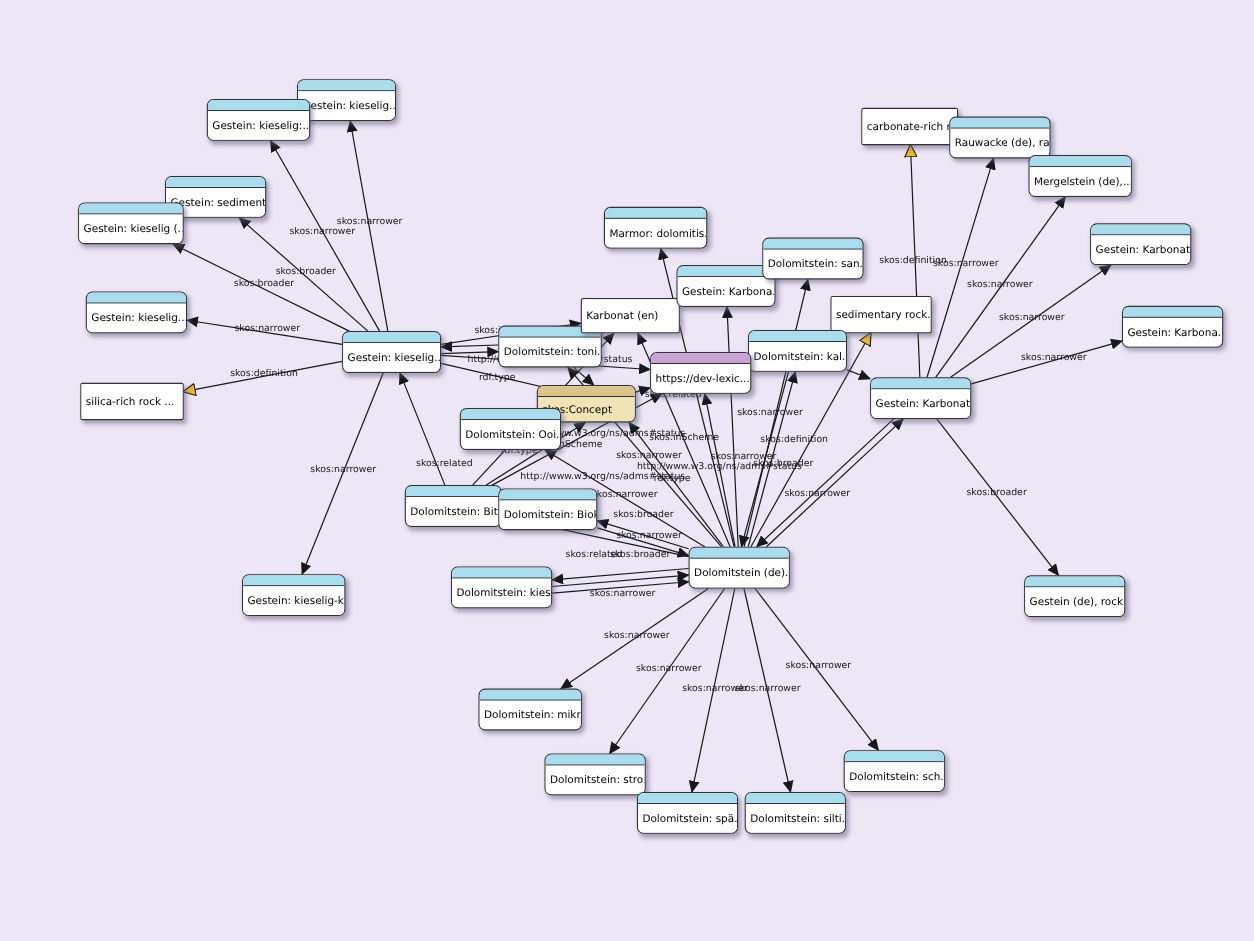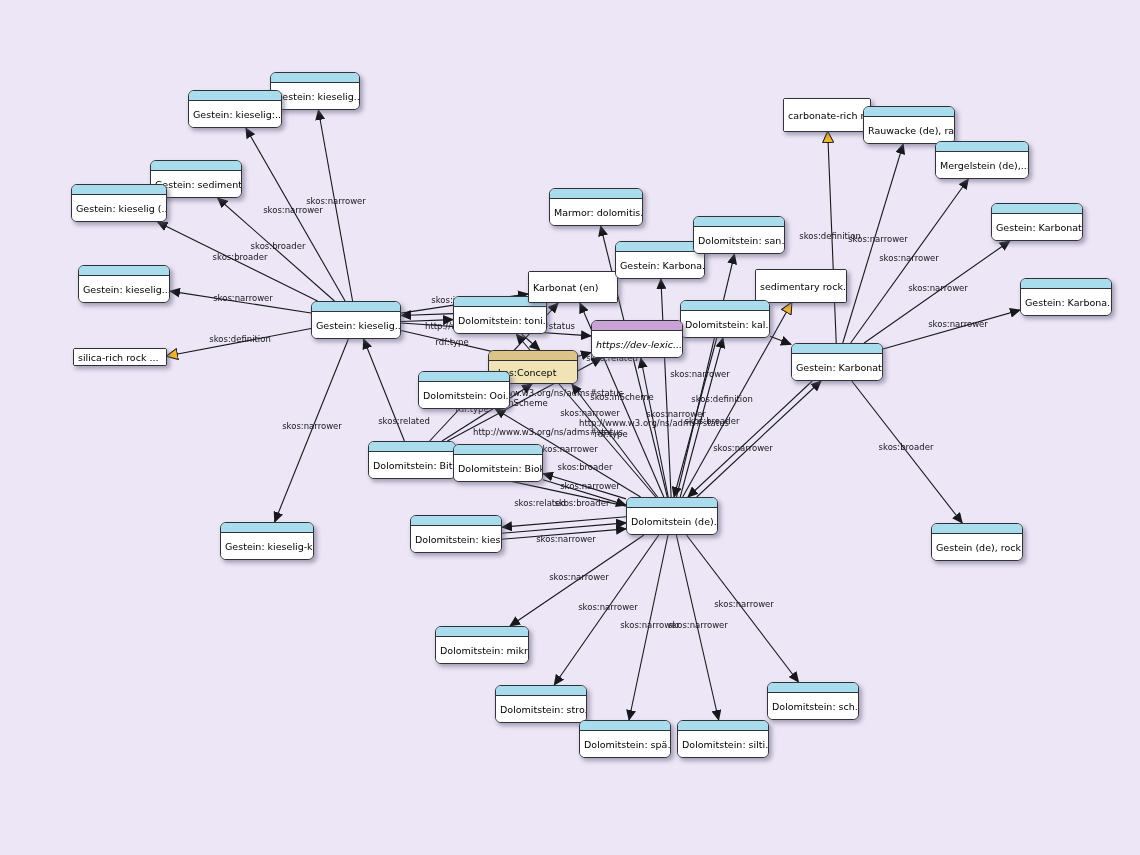--- a/index.html
+++ b/index.html
@@ -160,21 +160,21 @@
         <div class="lbl">Gestein: sediment..</div>
       </div>
       <div class="node concept" style="left: 71px; top: 184px; width: 96px; height: 38px;">
         <div class="hdr"></div>
         <div class="lbl">Gestein: kieselig (...</div>
       </div>
       <div class="node concept" style="left: 78px; top: 265px; width: 92px; height: 38px;">
         <div class="hdr"></div>
         <div class="lbl">Gestein: kieselig...</div>
       </div>
-      <div class="node plain" style="left: 73px; top: 348px; width: 94px; height: 18px; text-align: right;">
+      <div class="node plain" style="left: 73px; top: 348px; width: 94px; height: 34px; text-align: right;">
         <div class="lbl">silica-rich rock ...</div>
       </div>
       <div class="node concept" style="left: 311px; top: 301px; width: 90px; height: 38px;">
         <div class="hdr"></div>
         <div class="lbl">Gestein: kieselig...</div>
       </div>
       <div class="node concept" style="left: 220px; top: 522px; width: 94px; height: 38px;">
         <div class="hdr"></div>
         <div class="lbl">Gestein: kieselig-k...</div>
       </div>
@@ -216,21 +216,21 @@
         <div class="hdr"></div>
         <div class="lbl">Gestein: Karbona...</div>
       </div>
       <div class="node plain" style="left: 755px; top: 269px; width: 92px; height: 34px;">
         <div class="lbl">sedimentary rock...</div>
       </div>
       <div class="node concept" style="left: 680px; top: 300px; width: 90px; height: 38px;">
         <div class="hdr"></div>
         <div class="lbl">Dolomitstein: kal...</div>
       </div>
-      <div class="node uri" style="left: 591px; top: 320px; width: 92px; height: 38px; font-style: italic;">
+      <div class="node uri" style="left: 591px; top: 320px; width: 92px; height: 38px;">
         <div class="hdr"></div>
         <div class="lbl">https://dev-lexic...</div>
       </div>
       <div class="node class" style="left: 488px; top: 350px; width: 90px; height: 34px;">
         <div class="hdr"></div>
         <div class="lbl">skos:Concept</div>
       </div>
       <div class="node concept" style="left: 418px; top: 371px; width: 92px; height: 38px;">
         <div class="hdr"></div>
         <div class="lbl">Dolomitstein: Ooi...</div>

